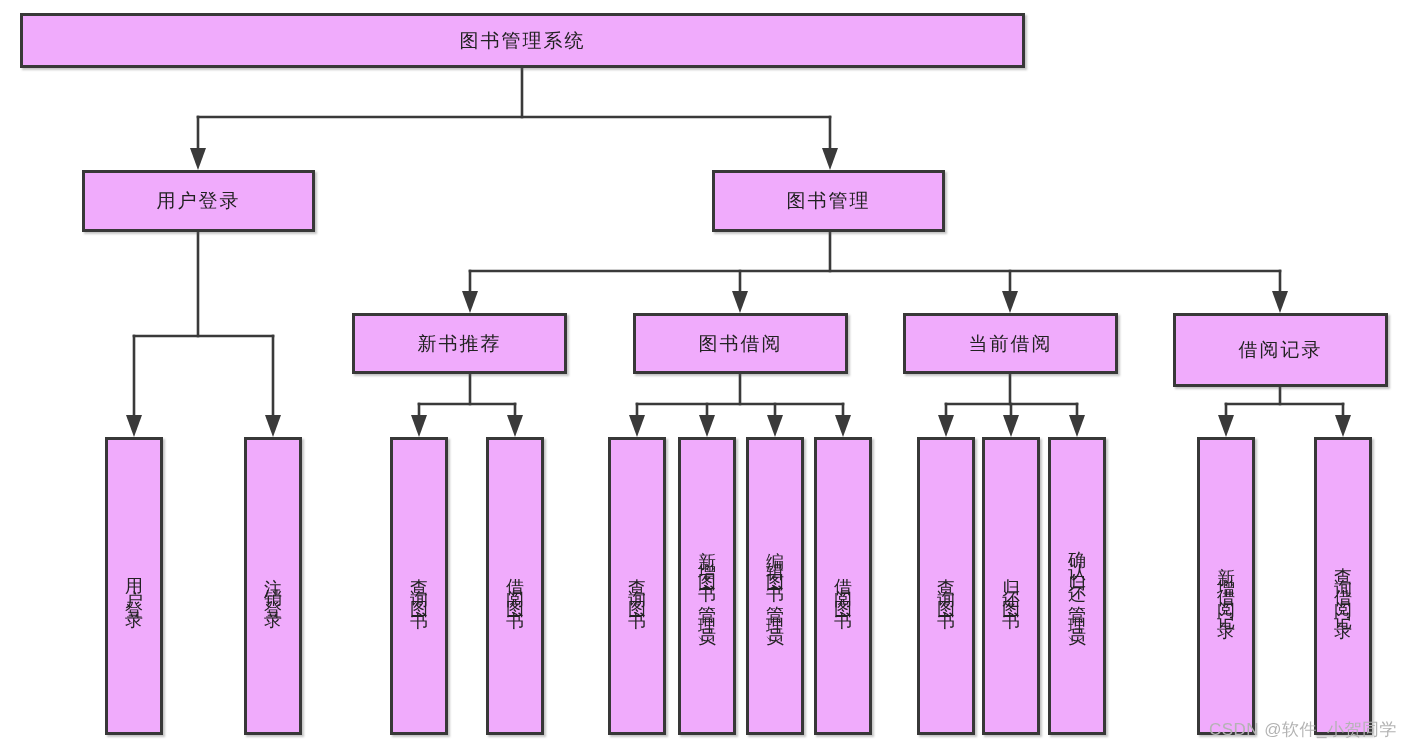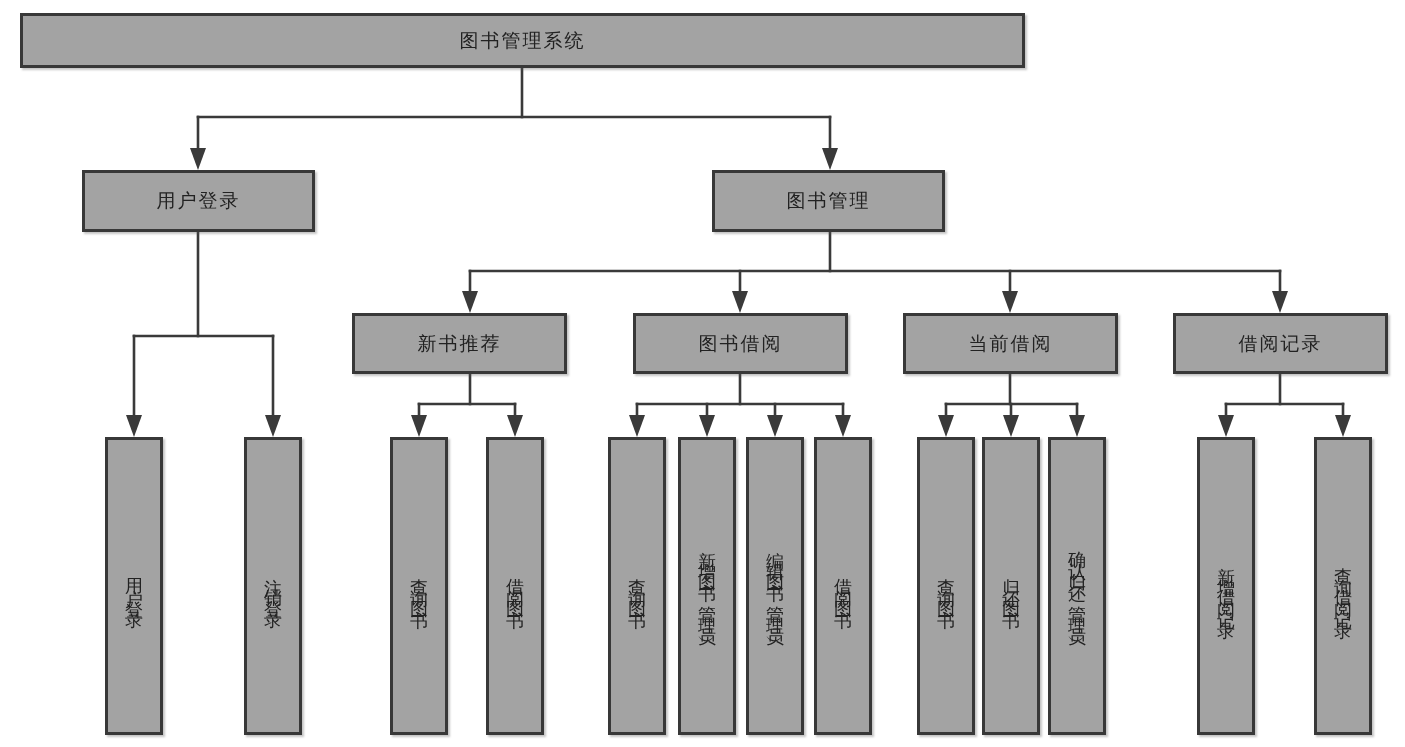--- a/index.html
+++ b/index.html
@@ -25,21 +25,21 @@
     stroke: #3a3a3a;
     stroke-width: 2.6;
     stroke-linecap: square;
   }
   #wires polygon {
     fill: #3a3a3a;
   }
   .box {
     position: absolute;
     box-sizing: border-box;
-    background: #a3a3a3;
+    background: #f0abfc;
     border: 3px solid #383838;
     box-shadow: 1.5px 1.5px 2px rgba(90,90,90,0.35);
     display: flex;
     align-items: center;
     justify-content: center;
     color: #222222;
   }
   .h {
     font-size: 19px;
     letter-spacing: 2px;
@@ -133,34 +133,35 @@
   </svg>
 
   <div class="box h" style="left:20px; top:13px; width:1005px; height:55px;">图书管理系统</div>
 
   <div class="box h" style="left:82px; top:170px; width:233px; height:62px;">用户登录</div>
   <div class="box h" style="left:712px; top:170px; width:233px; height:62px;">图书管理</div>
 
   <div class="box h" style="left:352px; top:313px; width:215px; height:61px;">新书推荐</div>
   <div class="box h" style="left:903px; top:313px; width:215px; height:61px;">当前借阅</div>
   <div class="box h" style="left:633px; top:313px; width:215px; height:61px;">图书借阅</div>
-  <div class="box h" style="left:1173px; top:313px; width:215px; height:61px;">借阅记录</div>
+  <div class="box h" style="left:1173px; top:313px; width:215px; height:74px;">借阅记录</div>
 
   <div class="box v" style="left:105px;">用户登录</div>
   <div class="box v" style="left:244px;">注销登录</div>
 
   <div class="box v" style="left:390px;">查询图书</div>
   <div class="box v" style="left:486px;">借阅图书</div>
 
   <div class="box v" style="left:608px;">查询图书</div>
   <div class="box v" style="left:678px;">新增图书（管理员）</div>
   <div class="box v" style="left:746px;">编辑图书（管理员）</div>
   <div class="box v" style="left:814px;">借阅图书</div>
 
   <div class="box v" style="left:917px;">查询图书</div>
   <div class="box v" style="left:982px;">归还图书</div>
   <div class="box v" style="left:1048px;">确认归还（管理员）</div>
 
   <div class="box v" style="left:1197px;">新增借阅记录</div>
   <div class="box v" style="left:1314px;">查询借阅记录</div>
 
+  <div class="watermark">CSDN @软件_小贺同学</div>
 
 </div>
 
 </body></html>

